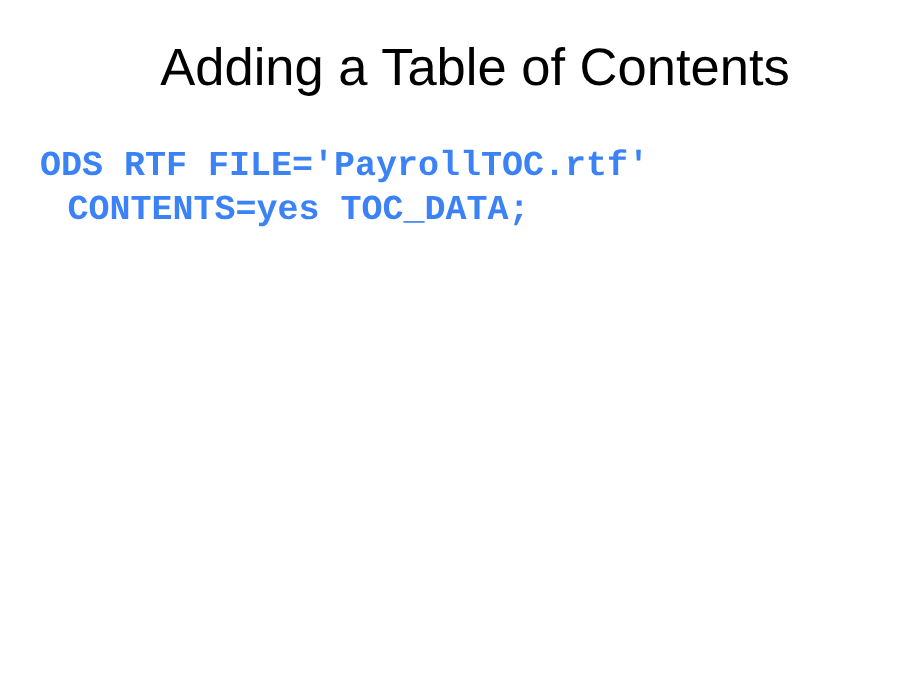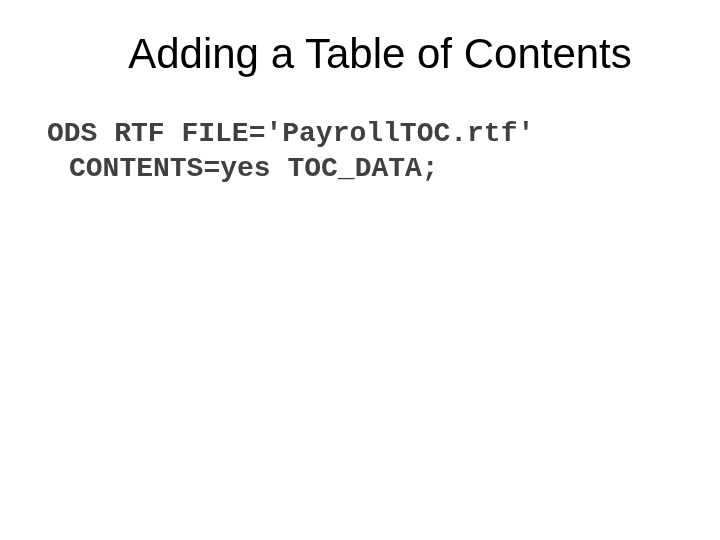--- a/index.html
+++ b/index.html
@@ -1,37 +1,37 @@
 <!DOCTYPE html>
 <html><head>
   <meta charset="utf-8">
   <style>
     * { margin: 0; padding: 0; box-sizing: border-box; }
     html, body { width: 720px; height: 540px; background: #fff; font-family: Arial, Helvetica, sans-serif; }
     .slide {
       width: 720px;
       height: 540px;
       position: relative;
-      padding: 30px 47px;
+      padding: 30px 32px;
     }
     .title {
       font-size: 42px;
       font-weight: 400;
       color: #000;
       text-align: center;
       margin-top: 0;
       margin-left: 40px;
       letter-spacing: 0;
     }
     .code-block {
       margin-top: 38px;
       font-family: "Courier New", Courier, monospace;
       font-size: 28px;
       font-weight: bold;
-      color: #404040;
+      color: #3b82f6;
       line-height: 1.25;
       white-space: pre;
     }
     .code-line2 {
       margin-left: 22px;
     }
   </style>
 </head>
 <body>
 

